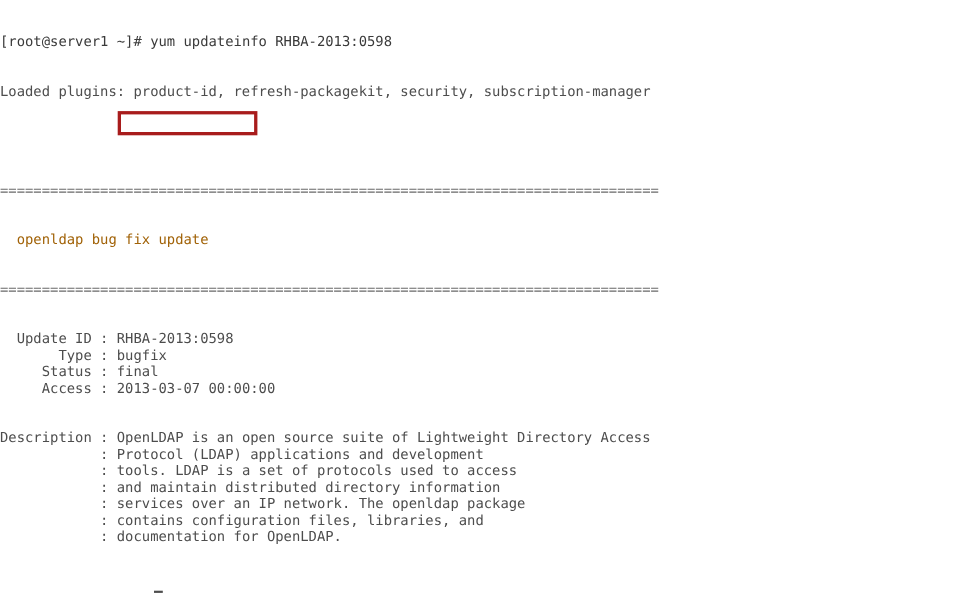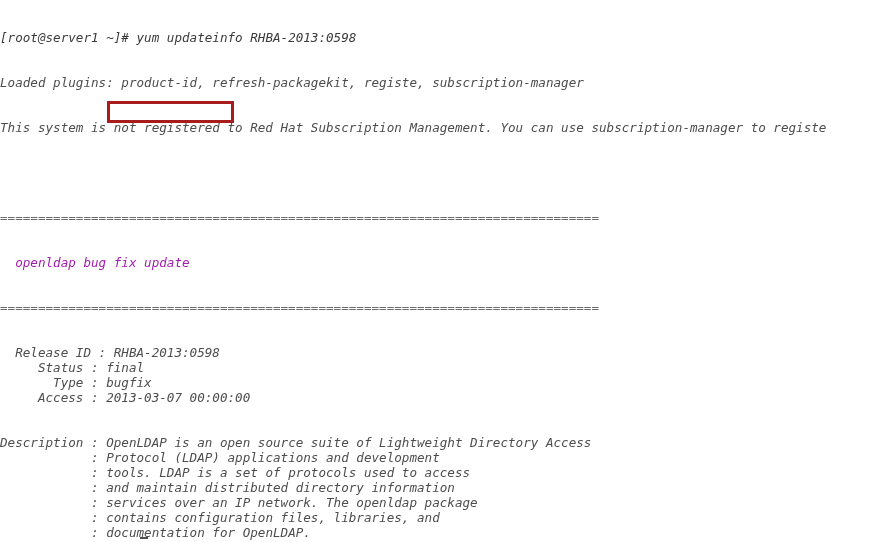--- a/index.html
+++ b/index.html
@@ -28,25 +28,24 @@
     margin: 0;
     font-family: inherit;
     font-size: inherit;
     line-height: 15px;
     color: #4d4d4d;
   }
   .line {
     white-space: pre;
     height: 15px;
     font-family: inherit;
-    font-style: italic;
   }
   .prompt-line { color: #3a3a3a; }
   .sep { color: #6b6b6b; }
-  .heading { color: #a21caf; }
+  .heading { color: #a16207; }
   #highlight-box {
     position: absolute;
     left: 107px;
     top: 101px;
     width: 127px;
     height: 22px;
     border: 3px solid #a81c1c;
     box-sizing: border-box;
     pointer-events: none;
   }
@@ -59,27 +58,26 @@
     background: #4d4d4d;
   }
 </style>
 </head>
 <body>
 
 <div id="terminal">
 
   <div id="screen">
     <div class="line prompt-line"><span>[root@server1 ~]# </span><span>yum updateinfo RHBA-2013:0598</span></div>
-    <div class="line">Loaded plugins: product-id, refresh-packagekit, registe, subscription-manager</div>
-    <div class="line">This system is not registered to Red Hat Subscription Management. You can use subscription-manager to registe</div>
+    <div class="line">Loaded plugins: product-id, refresh-packagekit, security, subscription-manager</div>
     <div class="line"> </div>
     <div class="line sep">===============================================================================</div>
     <div class="line heading">  openldap bug fix update</div>
     <div class="line sep">===============================================================================</div>
-    <div id="field-rows"><div class="line"><span>  Release ID : </span><span>RHBA-2013:0598</span></div><div class="line"><span>     Status : </span><span>final</span></div><div class="line"><span>       Type : </span><span>bugfix</span></div><div class="line"><span>     Access : </span><span>2013-03-07 00:00:00</span></div></div>
+    <div id="field-rows"><div class="line"><span>  Update ID : </span><span>RHBA-2013:0598</span></div><div class="line"><span>       Type : </span><span>bugfix</span></div><div class="line"><span>     Status : </span><span>final</span></div><div class="line"><span>     Access : </span><span>2013-03-07 00:00:00</span></div></div>
     <div id="description-rows"><div class="line"><span>Description : </span><span>OpenLDAP is an open source suite of Lightweight Directory Access</span></div><div class="line"><span>            : </span><span>Protocol (LDAP) applications and development</span></div><div class="line"><span>            : </span><span>tools. LDAP is a set of protocols used to access</span></div><div class="line"><span>            : </span><span>and maintain distributed directory information</span></div><div class="line"><span>            : </span><span>services over an IP network. The openldap package</span></div><div class="line"><span>            : </span><span>contains configuration files, libraries, and</span></div><div class="line"><span>            : </span><span>documentation for OpenLDAP.</span></div></div>
     
   </div>
 
   <div id="highlight-box"></div>
   <div id="cursor"></div>
 
 </div>
 
 </body></html>

